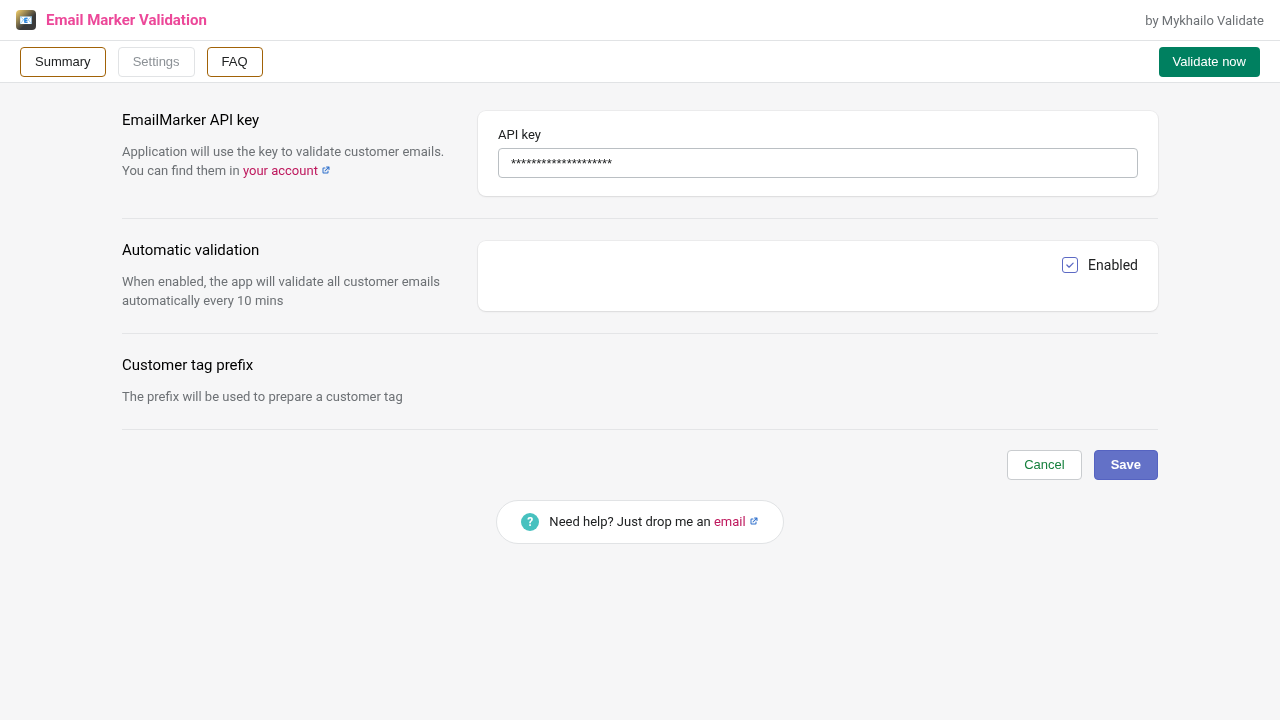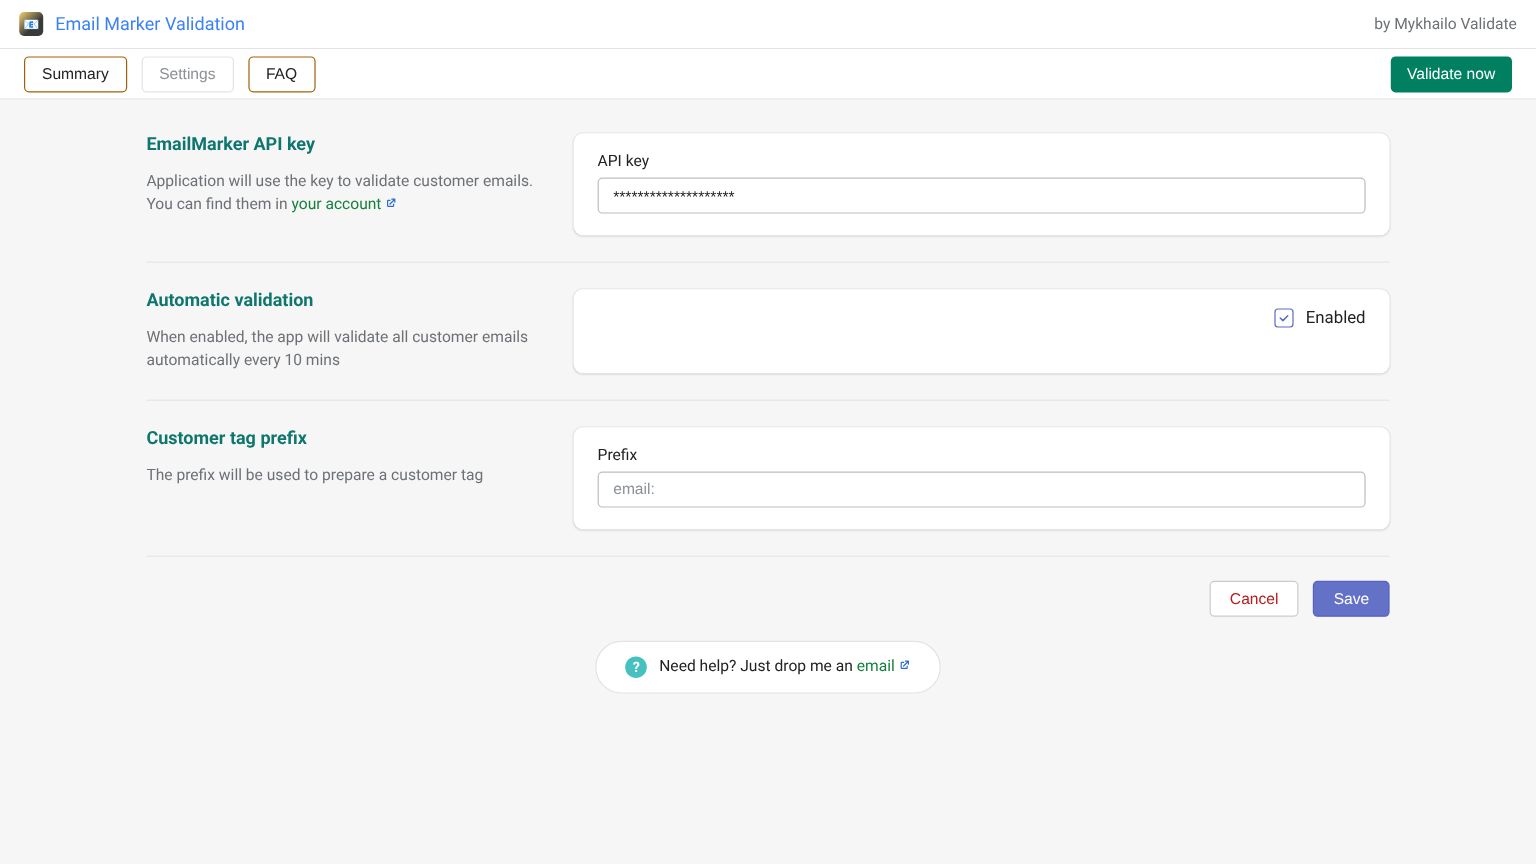--- a/index.html
+++ b/index.html
@@ -28,21 +28,21 @@
     gap: 10px;
   }
   .app-logo {
     width: 20px;
     height: 20px;
     border-radius: 4px;
     background: linear-gradient(135deg,#f8d36b 0%, #3a3a3a 60%);
     display:flex;align-items:center;justify-content:center;
     font-size:11px;
   }
-  .app-title { font-size: 15px; font-weight: 400; color:#3b82f6; }
+  .app-title { font-size: 15px; font-weight: 700; color:#ec4899; }
   .byline { color:#6d7175; font-size:13px; }
 
   .tabbar {
     height: 42px;
     background:#fff;
     border-bottom:1px solid #e1e3e5;
     display:flex;
     align-items:center;
     padding: 0 20px;
     justify-content: space-between;
@@ -91,30 +91,30 @@
     padding: 22px 0;
     border-bottom:1px solid #e4e5e7;
   }
   .section:first-child { padding-top: 20px; }
   .section-left {
     width: 356px;
     padding-right: 24px;
   }
   .section-left h3 {
     font-size:15px;
-    font-weight:700;
-    color:#0f766e;
+    font-weight:400;
+    color:#000000;
     margin-bottom:14px;
   }
   .section-left p {
     font-size:13px;
     color:#6d7175;
     line-height:1.45;
   }
-  .link { color:#15803d; text-decoration:none; cursor:pointer; }
+  .link { color:#be185d; text-decoration:none; cursor:pointer; }
   .ext-icon {
     display:inline-block;
     width:10px;height:10px;
     margin-left:3px;
     position:relative;
     top:0px;
   }
 
   .card {
     flex:1;
@@ -168,28 +168,28 @@
     height:30px;
     padding:0 16px;
     border-radius:4px;
     font-size:13px;
     cursor:pointer;
     display:flex;align-items:center;
   }
   .btn-secondary {
     background:#fff;
     border:1px solid #c9cccf;
-    color:#b91c1c;
+    color:#15803d;
     text-align:center;
   }
   .btn-primary {
     background:#6371c7;
     border:1px solid #5563c1;
     color:#fff;
-    font-weight:400;
+    font-weight:700;
   }
 
   .help-pill {
     margin: 20px auto 0;
     width: fit-content;
     background:#fff;
     border:1px solid #e1e3e5;
     border-radius: 999px;
     padding: 12px 24px;
     display:flex;
@@ -259,24 +259,20 @@
           <span class="cbx-label">Enabled</span>
         </div>
       </div>
     </div>
 
     <div class="section">
       <div class="section-left">
         <h3>Customer tag prefix</h3>
         <p>The prefix will be used to prepare a customer tag</p>
       </div>
-      <div class="card">
-        <label class="field-label">Prefix</label>
-        <input class="text-input" type="text" placeholder="email:" style="">
-      </div>
     </div>
 
     <div class="actions">
       <button class="btn btn-secondary">Cancel</button>
       <button class="btn btn-primary">Save</button>
     </div>
 
     <div class="help-pill">
       <div class="q-icon">?</div>
       <span>

